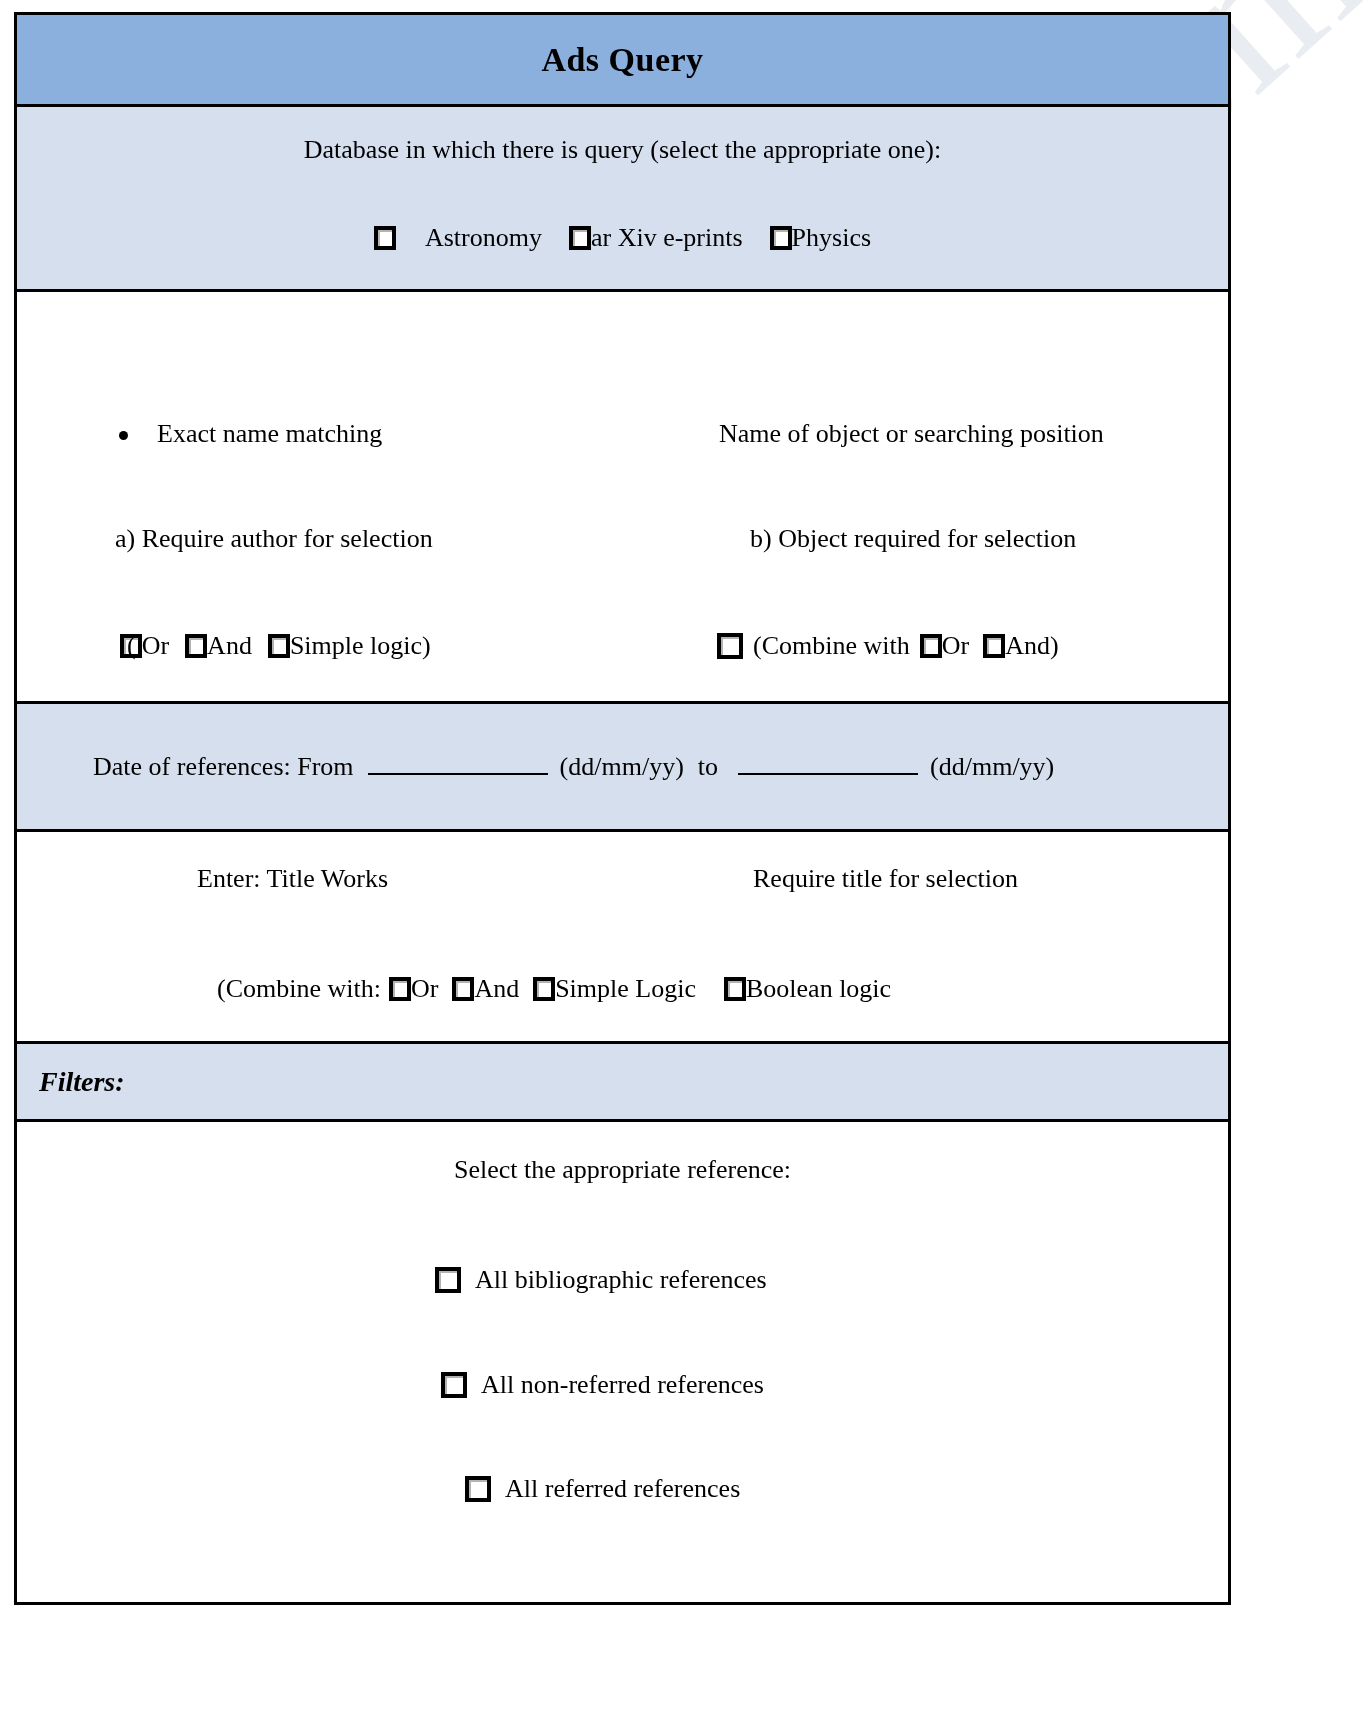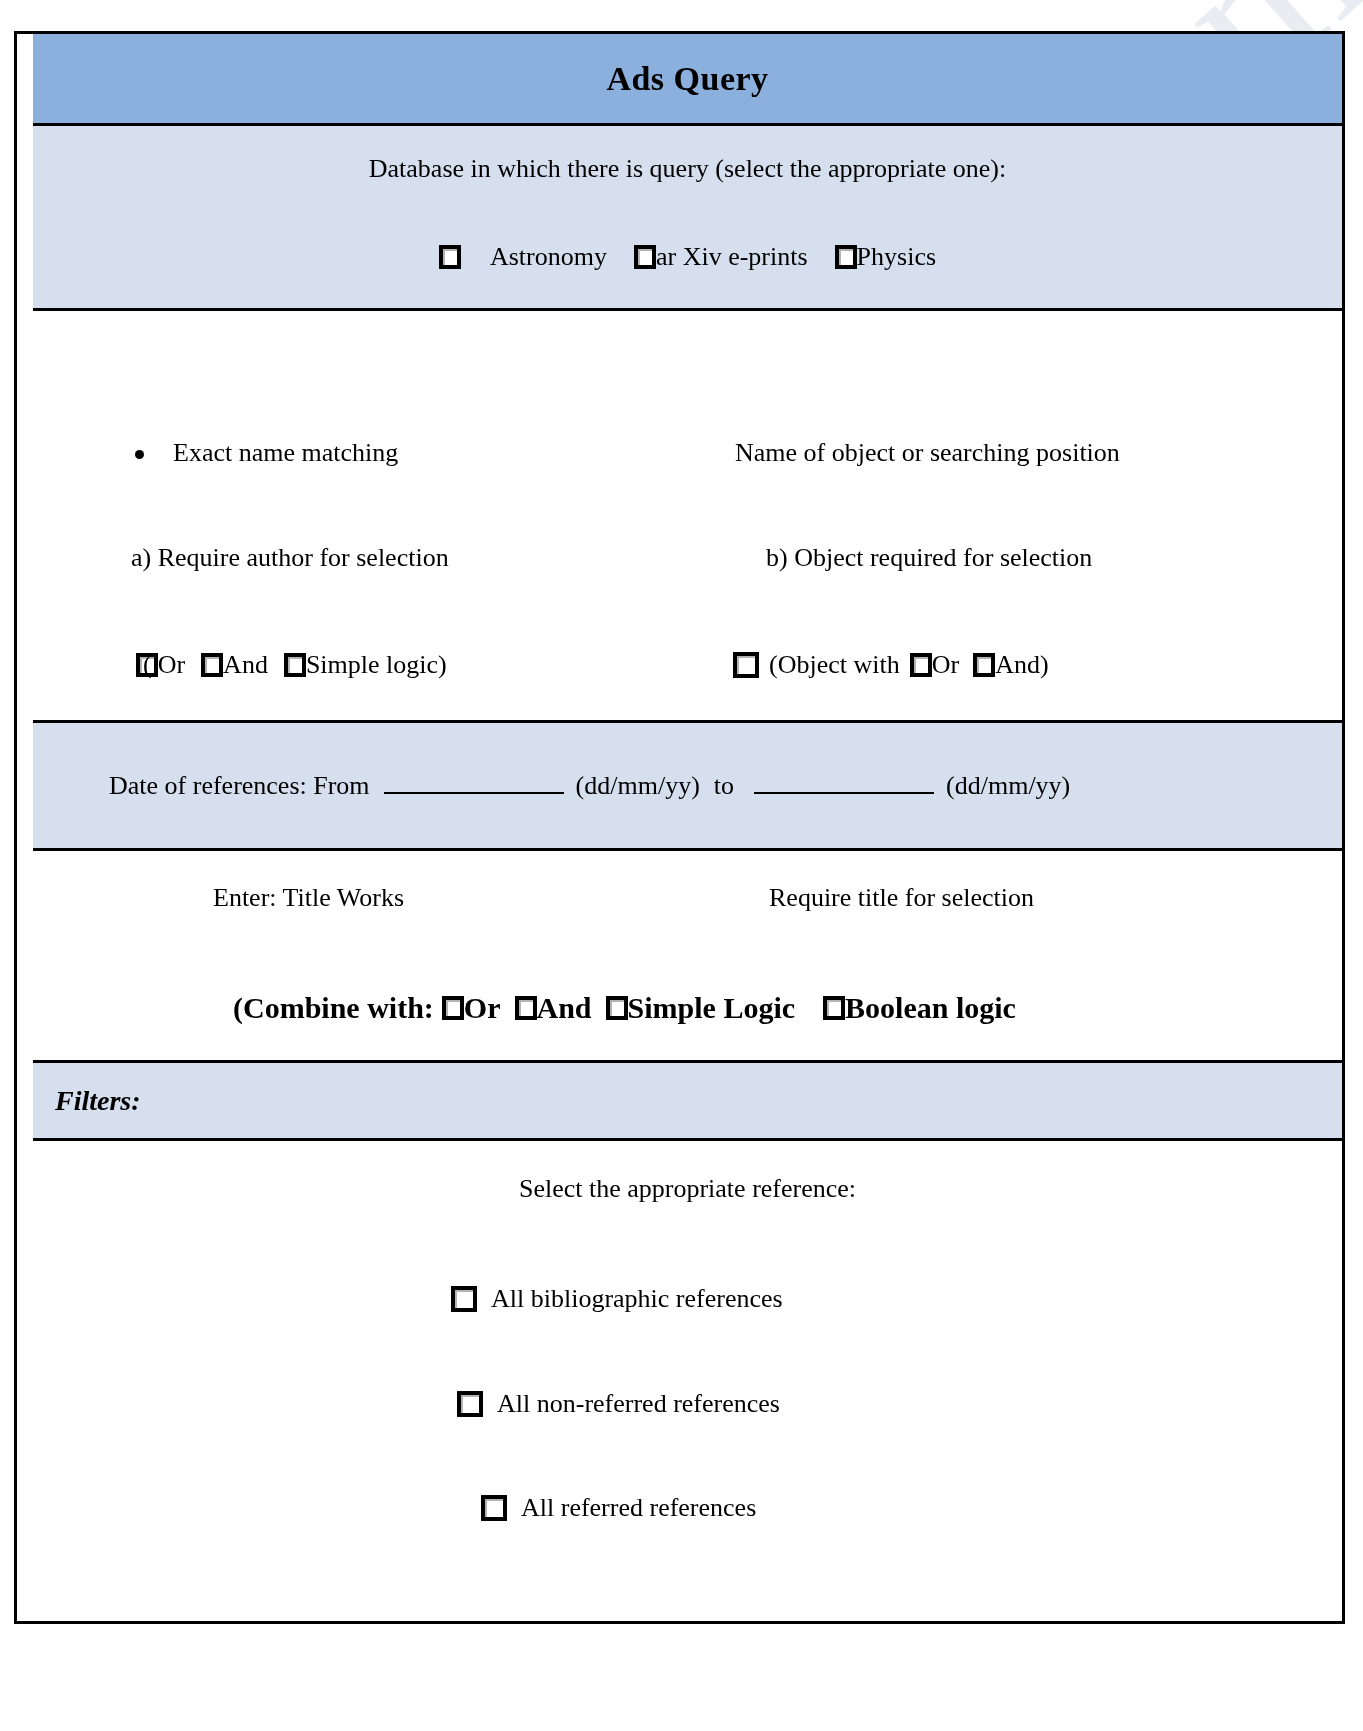--- a/index.html
+++ b/index.html
@@ -36,27 +36,26 @@
     letter-spacing: 2px;
     color: #e9edf2;
     white-space: nowrap;
     font-weight: 400;
   }
 
   
   #form-frame {
     position: absolute;
     left: 14px;
-    top: 31px;
-    width: 1331px;
+    top: 12px;
+    width: 1217px;
     border: 3px solid #000000;
     box-sizing: border-box;
     background: #ffffff;
     z-index: 10;
-    padding-left: 16px;
   }
 
   .row {
     border-bottom: 3px solid #000000;
     box-sizing: border-box;
     position: relative;
   }
   .row:last-child { border-bottom: none; }
 
   .band-blue   { background: #8cb0dd; }
@@ -216,23 +215,22 @@
   }
   #enter-title-label { position: absolute; left: 180px; top: 0; }
   #require-title-label { position: absolute; left: 736px; top: 0; }
 
   #titleworks-logic {
     position: absolute;
     top: 137px;
     left: 200px;
     display: flex;
     align-items: center;
-    font-size: 30px;
+    font-size: 26px;
     height: 40px;
-    font-weight: bold;
   }
   #titleworks-logic .gap { display: inline-block; width: 14px; }
   #titleworks-logic .gap-w { display: inline-block; width: 28px; }
   #titleworks-logic .pre { margin-right: 8px; }
 
   
   #filters-row {
     height: 78px;
     display: flex;
     align-items: center;
@@ -319,21 +317,21 @@
         <span class="cb"></span>
         <span>And</span>
         <span class="gap"></span>
         <span class="cb"></span>
         <span>Simple logic)</span>
       </div>
 
       <div id="object-logic-group">
         <span class="cb sq"></span>
         <span class="gap-s"></span>
-        <span>(Object with</span>
+        <span>(Combine with</span>
         <span class="gap-s"></span>
         <span class="cb"></span>
         <span>Or</span>
         <span class="gap"></span>
         <span class="cb"></span>
         <span>And)</span>
       </div>
 
     </div>
   </div>

